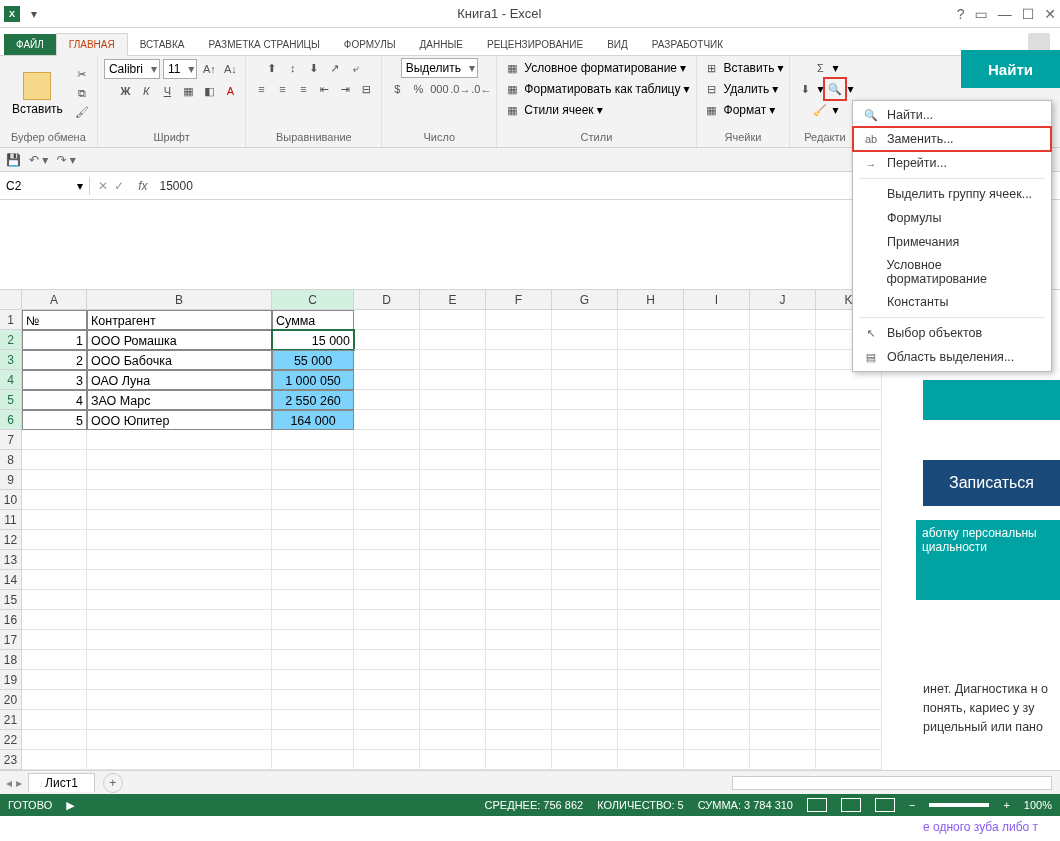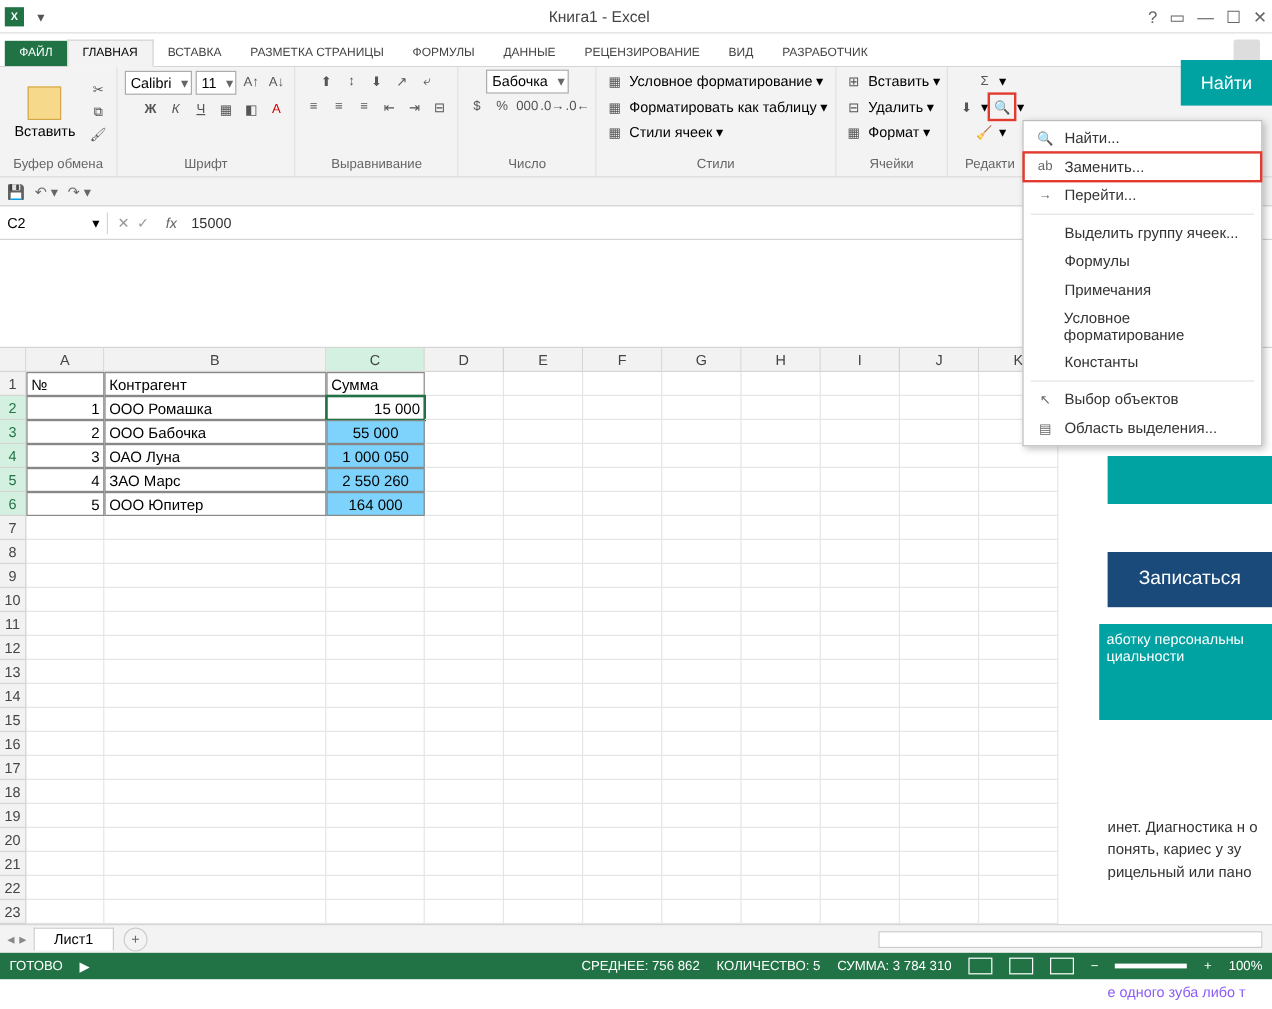--- a/index.html
+++ b/index.html
@@ -10,21 +10,21 @@
 .title-bar .excel-icon { width: 16px; height: 16px; background: #217346; color: #fff; font-size: 9px; font-weight: bold; display: flex; align-items: center; justify-content: center; margin-right: 6px; }
 .title-bar .qat { display: flex; gap: 8px; }
 .title-bar .qat-btn { width: 16px; height: 16px; display: flex; align-items: center; justify-content: center; color: #555; }
 .title-bar .title { flex: 1; text-align: center; color: #444; font-size: 13px; }
 .title-bar .win-btns { display: flex; gap: 10px; color: #666; font-size: 14px; }
 
 
 .ribbon-tabs { height: 28px; background: #fff; display: flex; align-items: flex-end; padding-left: 4px; border-bottom: 1px solid #d4d4d4; }
 .ribbon-tab { padding: 5px 12px; font-size: 10px; color: #444; cursor: pointer; }
 .ribbon-tab.file { background: #217346; color: #fff; }
-.ribbon-tab.active { background: #f3f3f3; border: 1px solid #d4d4d4; border-bottom: 1px solid #f3f3f3; margin-bottom: -1px; color: #000000; }
+.ribbon-tab.active { background: #f3f3f3; border: 1px solid #d4d4d4; border-bottom: 1px solid #f3f3f3; margin-bottom: -1px; color: #c2410c; }
 .ribbon-tabs .avatar { margin-left: auto; margin-right: 10px; width: 22px; height: 22px; background: #ddd; border-radius: 2px; }
 
 
 .ribbon { height: 92px; background: #f3f3f3; display: flex; border-bottom: 1px solid #d4d4d4; }
 .ribbon-group { border-right: 1px solid #e1e1e1; padding: 2px 6px; display: flex; flex-direction: column; }
 .ribbon-group-body { flex: 1; display: flex; align-items: center; gap: 4px; }
 .ribbon-group-label { text-align: center; font-size: 11px; color: #666; padding: 2px 0; }
 .big-btn { display: flex; flex-direction: column; align-items: center; gap: 2px; padding: 2px 6px; }
 .big-btn .icn { width: 28px; height: 28px; background: #f7d98c; border: 1px solid #d4a84a; }
 .small-row { display: flex; gap: 3px; align-items: center; padding: 1px 0; }
@@ -73,21 +73,21 @@
 
 
 .dropdown { position: absolute; top: 100px; left: 852px; width: 200px; background: #fff; border: 1px solid #bcbcbc; box-shadow: 2px 2px 6px rgba(0,0,0,.25); z-index: 100; padding: 2px 0; }
 .dropdown-item { display: flex; align-items: center; gap: 8px; padding: 4px 10px; font-size: 12.5px; color: #333; }
 .dropdown-item .di-icon { width: 16px; height: 16px; display: flex; align-items: center; justify-content: center; font-size: 11px; color: #666; }
 .dropdown-item.highlighted { outline: 2px solid #e23a2e; outline-offset: -1px; }
 .dropdown-sep { height: 1px; background: #e3e3e3; margin: 3px 6px; }
 
 
 .side-frag { position: absolute; right: 0; background: #00a2a2; color: #fff; font-size: 13px; }
-.side-find { top: 50px; width: 76px; height: 38px; display: flex; align-items: center; justify-content: center; font-size: 15px; }
+.side-find { top: 50px; width: 99px; height: 38px; display: flex; align-items: center; justify-content: center; font-size: 15px; font-weight: bold; }
 .side-teal1 { top: 380px; width: 137px; height: 40px; }
 .side-blue { top: 460px; width: 137px; height: 46px; background: #1a4a7a; display: flex; align-items: center; justify-content: center; font-size: 16px; }
 .side-teal2 { top: 520px; width: 144px; height: 80px; padding: 6px; font-size: 12px; }
 .side-text1 { position: absolute; right: 0; top: 680px; width: 137px; font-size: 12.5px; color: #333; line-height: 1.5; }
 .side-text2 { position: absolute; right: 0; top: 820px; width: 137px; font-size: 12px; color: #8b5cf6; }
 
 .highlighted-ribbon-btn { outline: 2px solid #e23a2e; outline-offset: 1px; }
 </style>
 </head>
 <body>
@@ -184,21 +184,21 @@
         <div class="small-btn">⇤</div>
         <div class="small-btn">⇥</div>
         <div class="small-btn">⊟</div>
       </div>
     </div>
     <div class="ribbon-group-label">Выравнивание</div>
   </div>
   <div class="ribbon-group">
     <div class="ribbon-group-body col">
       <div class="combo">
-          <span>Бабочка</span>
+          <span>Выделить</span>
           <span class="dd">▾</span>
         </div>
       <div class="small-row">
         <div class="small-btn">$</div>
         <div class="small-btn">%</div>
         <div class="small-btn">000</div>
         <div class="small-btn">.0→</div>
         <div class="small-btn">.0←</div>
       </div>
     </div>

